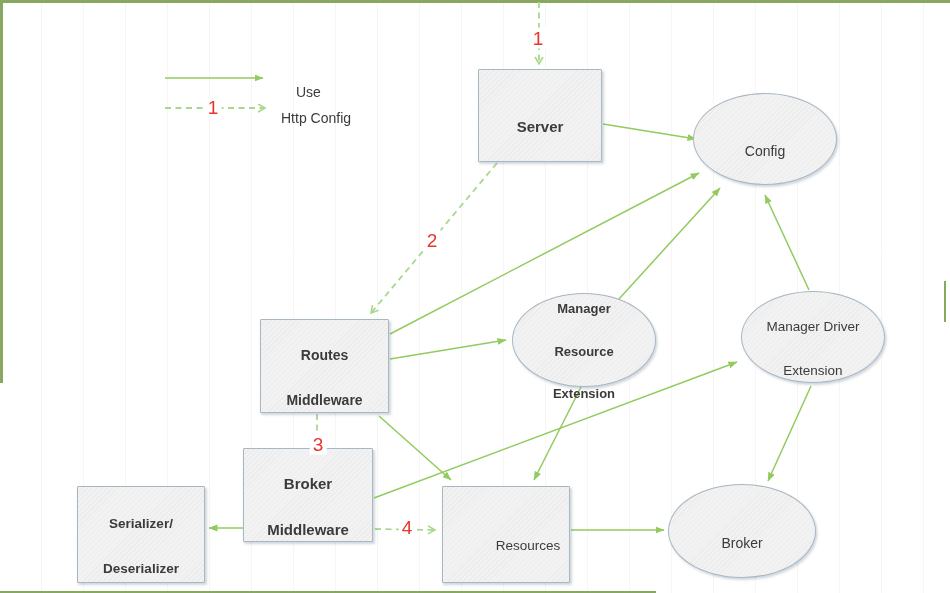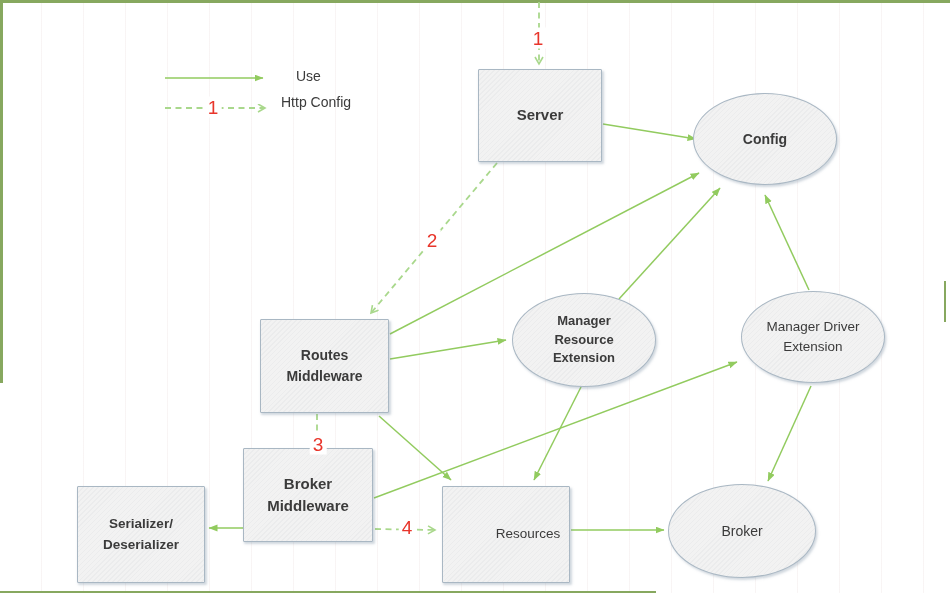--- a/index.html
+++ b/index.html
@@ -20,29 +20,29 @@
     display:flex;flex-direction:column;align-items:center;justify-content:center;
     background-color:var(--node-fill);
     background-image:repeating-linear-gradient(135deg,rgba(110,120,135,0.05) 0,rgba(110,120,135,0.05) 1px,transparent 1px,transparent 3.5px);
     border:1.4px solid var(--node-border);
     color:var(--node-text);
     text-align:center;line-height:1.5;
     box-shadow:1.5px 2px 2.5px rgba(120,140,160,0.35);
     border-radius:1px;
   }
   .node.ellipse{border-radius:50%;line-height:1.45;}
-  .node span{display:block;}
+  .node span{display:block;margin-top:24px;}
   .red-label{
     position:absolute;z-index:3;color:var(--red);
     font-size:19px;line-height:1;background:#fff;padding:1px 3px;
     transform:translate(-50%,-50%);
   }
   .legend-label{
     position:absolute;z-index:3;color:var(--node-text);
-    font-size:14px;line-height:1;transform:translateY(-50%);
+    font-size:14px;line-height:1;transform:translateY(-50%);margin-top:16px;
   }
 </style>
 </head>
 <body>
 
 <div class="canvas" id="canvas">
   <svg class="edge-layer" width="950" height="593">
     <defs>
       <marker id="head-solid" markerWidth="10" markerHeight="8" refX="8.5" refY="3.5" orient="auto" markerUnits="userSpaceOnUse">
         <path d="M0,0 L9,3.5 L0,7 Z"></path>
@@ -71,21 +71,21 @@
         <line x1="571" y1="530" x2="664" y2="530" class="edge-solid" marker-end="url(#head-solid)"></line>
       </g>
   </svg>
 <div class="decor" style="left: 0px; top: 0px; width: 950px; height: 3px;"></div>
     <div class="decor" style="left: 0px; top: 0px; width: 3px; height: 383px;"></div>
     <div class="decor" style="left: 944px; top: 281px; width: 2px; height: 41px;"></div>
     <div class="decor" style="left: 0px; top: 591px; width: 656px; height: 2px;"></div>
     <div class="node" style="left: 478px; top: 69px; width: 124px; height: 93px; font-size: 15px; font-weight: 600;">
       <span>Server</span>
     </div>
-    <div class="node ellipse" style="left: 693px; top: 93px; width: 144px; height: 92px; font-size: 14px; font-weight: 700;">
+    <div class="node ellipse" style="left: 693px; top: 93px; width: 144px; height: 92px; font-size: 14px; font-weight: 400;">
       <span>Config</span>
     </div>
     <div class="node" style="left: 260px; top: 319px; width: 129px; height: 94px; font-size: 14px; font-weight: 700;">
       <span>Routes</span>
       <span>Middleware</span>
     </div>
     <div class="node ellipse" style="left: 512px; top: 293px; width: 144px; height: 94px; font-size: 13px; font-weight: 700;">
       <span>Manager</span>
       <span>Resource</span>
       <span>Extension</span>

